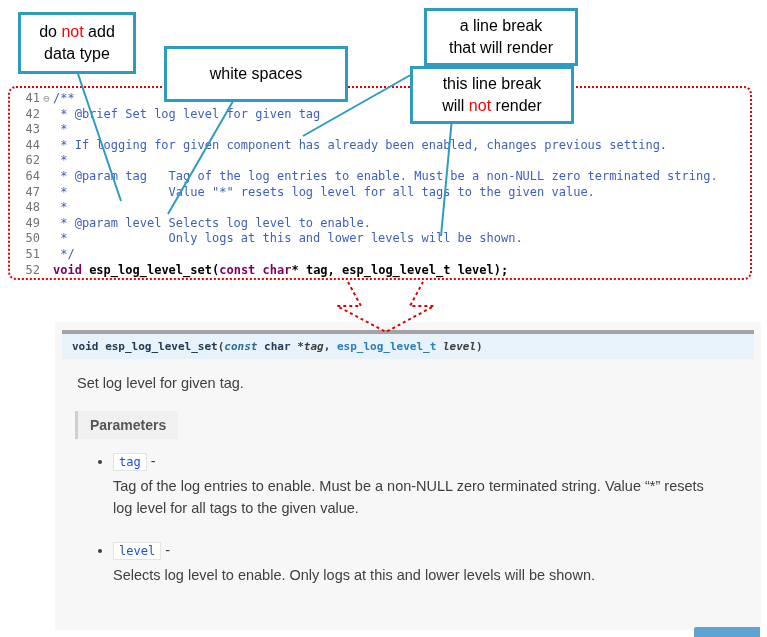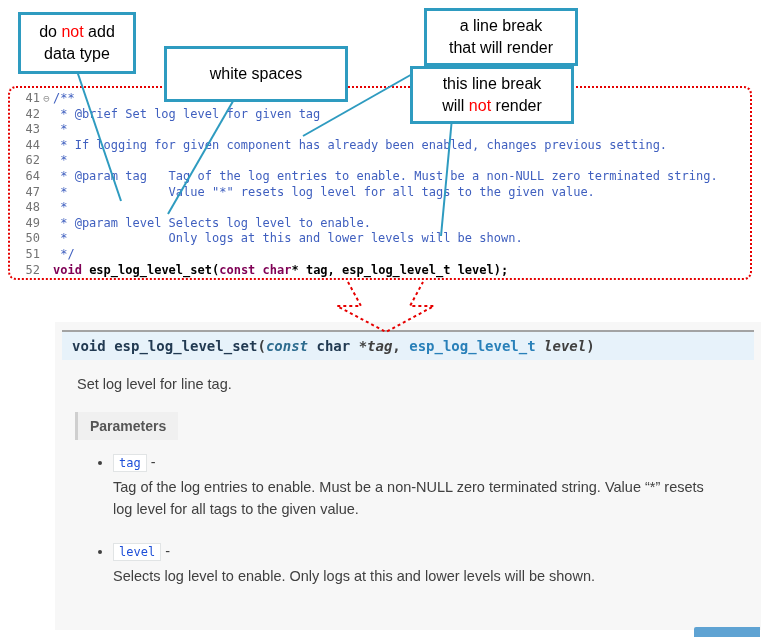--- a/index.html
+++ b/index.html
@@ -31,22 +31,22 @@
   #co-break-no-render{left:410px;top:66px;width:158px;height:52px;}
 
   
   .connector-layer{position:absolute;left:0;top:0;width:767px;height:637px;z-index:1;pointer-events:none;}
   .connector-layer line{stroke:#2e9bc0;stroke-width:2;}
   .connector-layer polyline{stroke:#e60000;stroke-width:2;fill:none;stroke-dasharray:3 3;stroke-linejoin:round;}
 
   
   .doc-panel{position:absolute;left:55px;top:322px;width:706px;height:308px;
              background:#f7f7f7;color:#404040;z-index:0;font-size:14.5px;}
-  .sig-bar{margin:8px 7px 0 7px;background:#e7f2fa;border-top:2px solid #a3a3a3;
-           padding:6px 10px;font-family:"DejaVu Sans Mono","Liberation Mono",monospace;font-size:14px;}
+  .sig-bar{margin:8px 7px 0 7px;background:#e7f2fa;border-top:4px solid #a3a3a3;
+           padding:6px 10px;font-family:"DejaVu Sans Mono","Liberation Mono",monospace;font-size:11px;}
   .s-kw{font-weight:bold;color:#223a52;}
   .s-name{font-weight:bold;color:#223a52;}
   .s-plain{font-weight:bold;color:#404040;}
   .s-const{font-weight:bold;font-style:italic;color:#2e6c8f;}
   .s-type{font-weight:bold;color:#223a52;}
   .s-param{font-weight:bold;font-style:italic;color:#404040;}
   .s-link{font-weight:bold;color:#2980b9;cursor:pointer;}
   .doc-para{margin:16px 20px 0 22px;}
   .params-label{display:inline-block;margin:20px 0 0 20px;background:#f0f0f0;
                 border-left:3px solid #cfcfcf;padding:6px 12px;font-weight:bold;
@@ -100,21 +100,21 @@
       <div><span>a line break</span></div>
       <div><span>that will render</span></div>
     </div>
   <div class="callout" id="co-break-no-render">
       <div><span>this line break</span></div>
       <div><span>will </span><span class="red">not</span><span> render</span></div>
     </div>
 
   <div class="doc-panel">
     <div class="sig-bar"><span class="s-kw">void </span><span class="s-name">esp_log_level_set</span><span class="s-plain">(</span><span class="s-const">const</span><span class="s-type">  char </span><span class="s-param">*tag</span><span class="s-plain">, </span><span class="s-link">esp_log_level_t</span><span class="s-param"> level</span><span class="s-plain">)</span></div>
-    <div class="doc-para">Set log level for line tag.</div>
+    <div class="doc-para">Set log level for given tag.</div>
     <div class="params-label">Parameters</div>
     <ul class="param-list">
         <li>
           <div><span class="lit">tag</span> -</div>
           <div class="param-desc">Tag of the log entries to enable. Must be a non-NULL zero terminated string. Value “*” resets log level for all tags to the given value.</div>
         </li>
         <li>
           <div><span class="lit">level</span> -</div>
           <div class="param-desc">Selects log level to enable. Only logs at this and lower levels will be shown.</div>
         </li>

